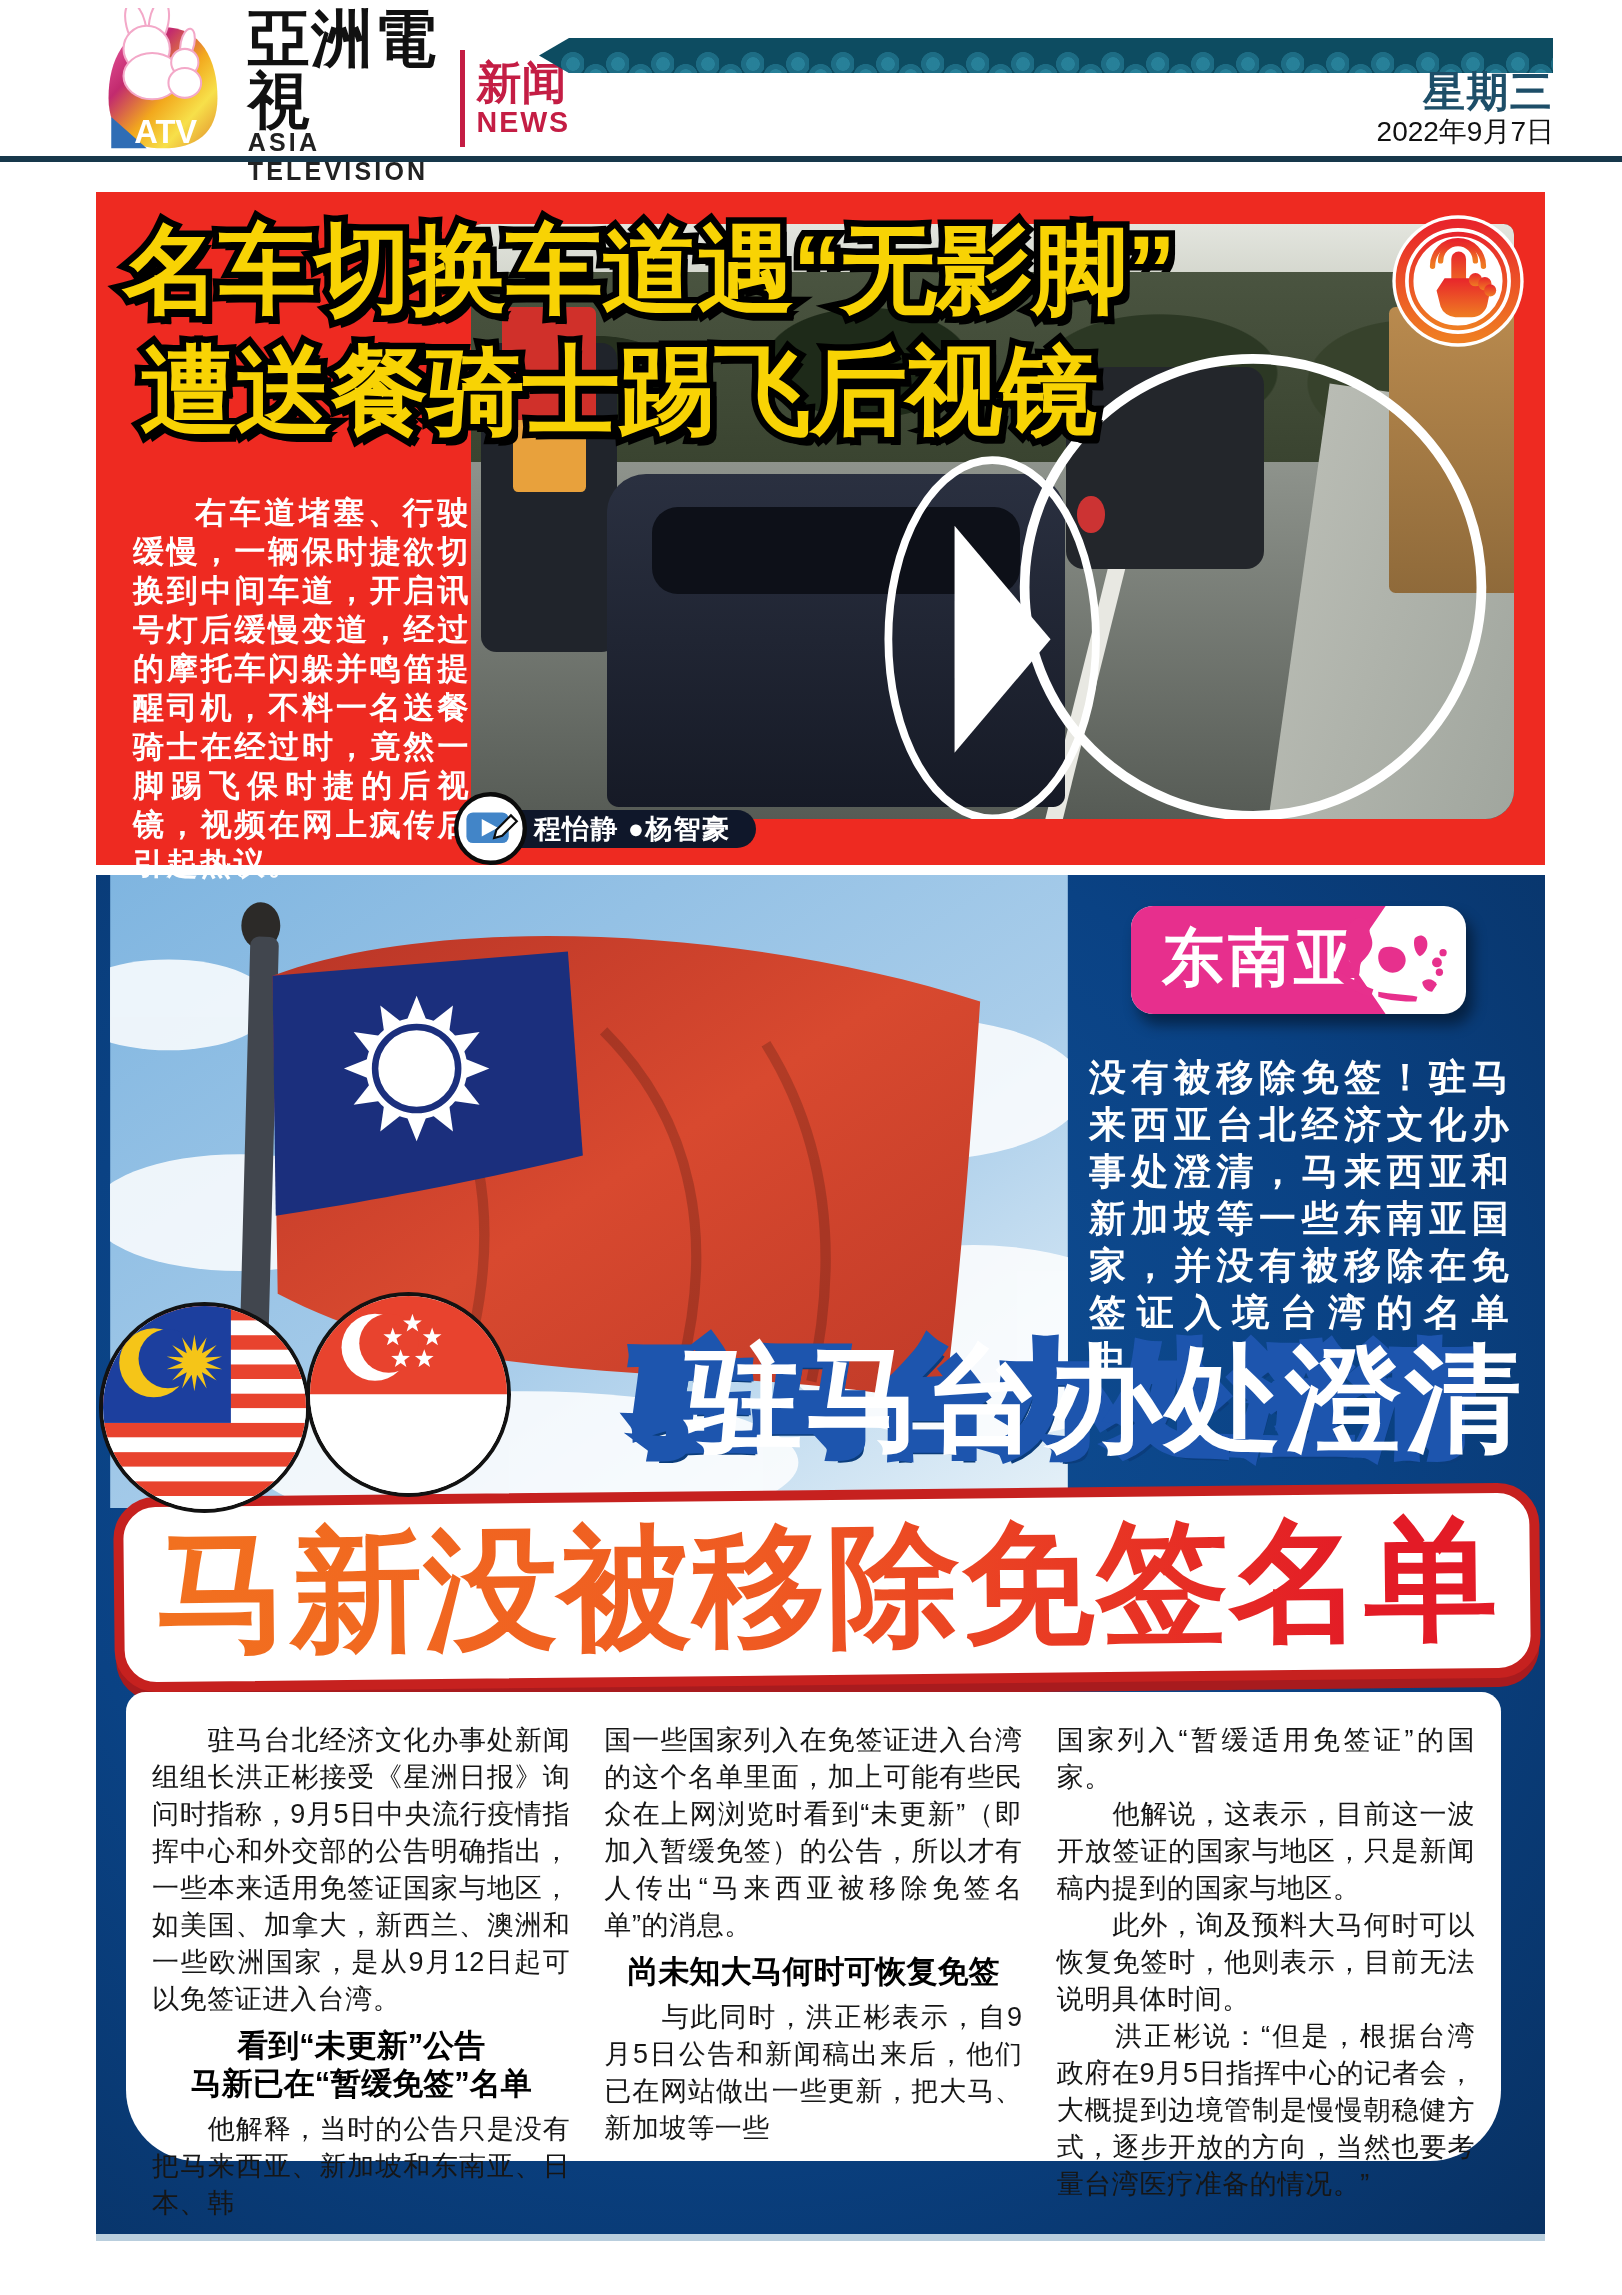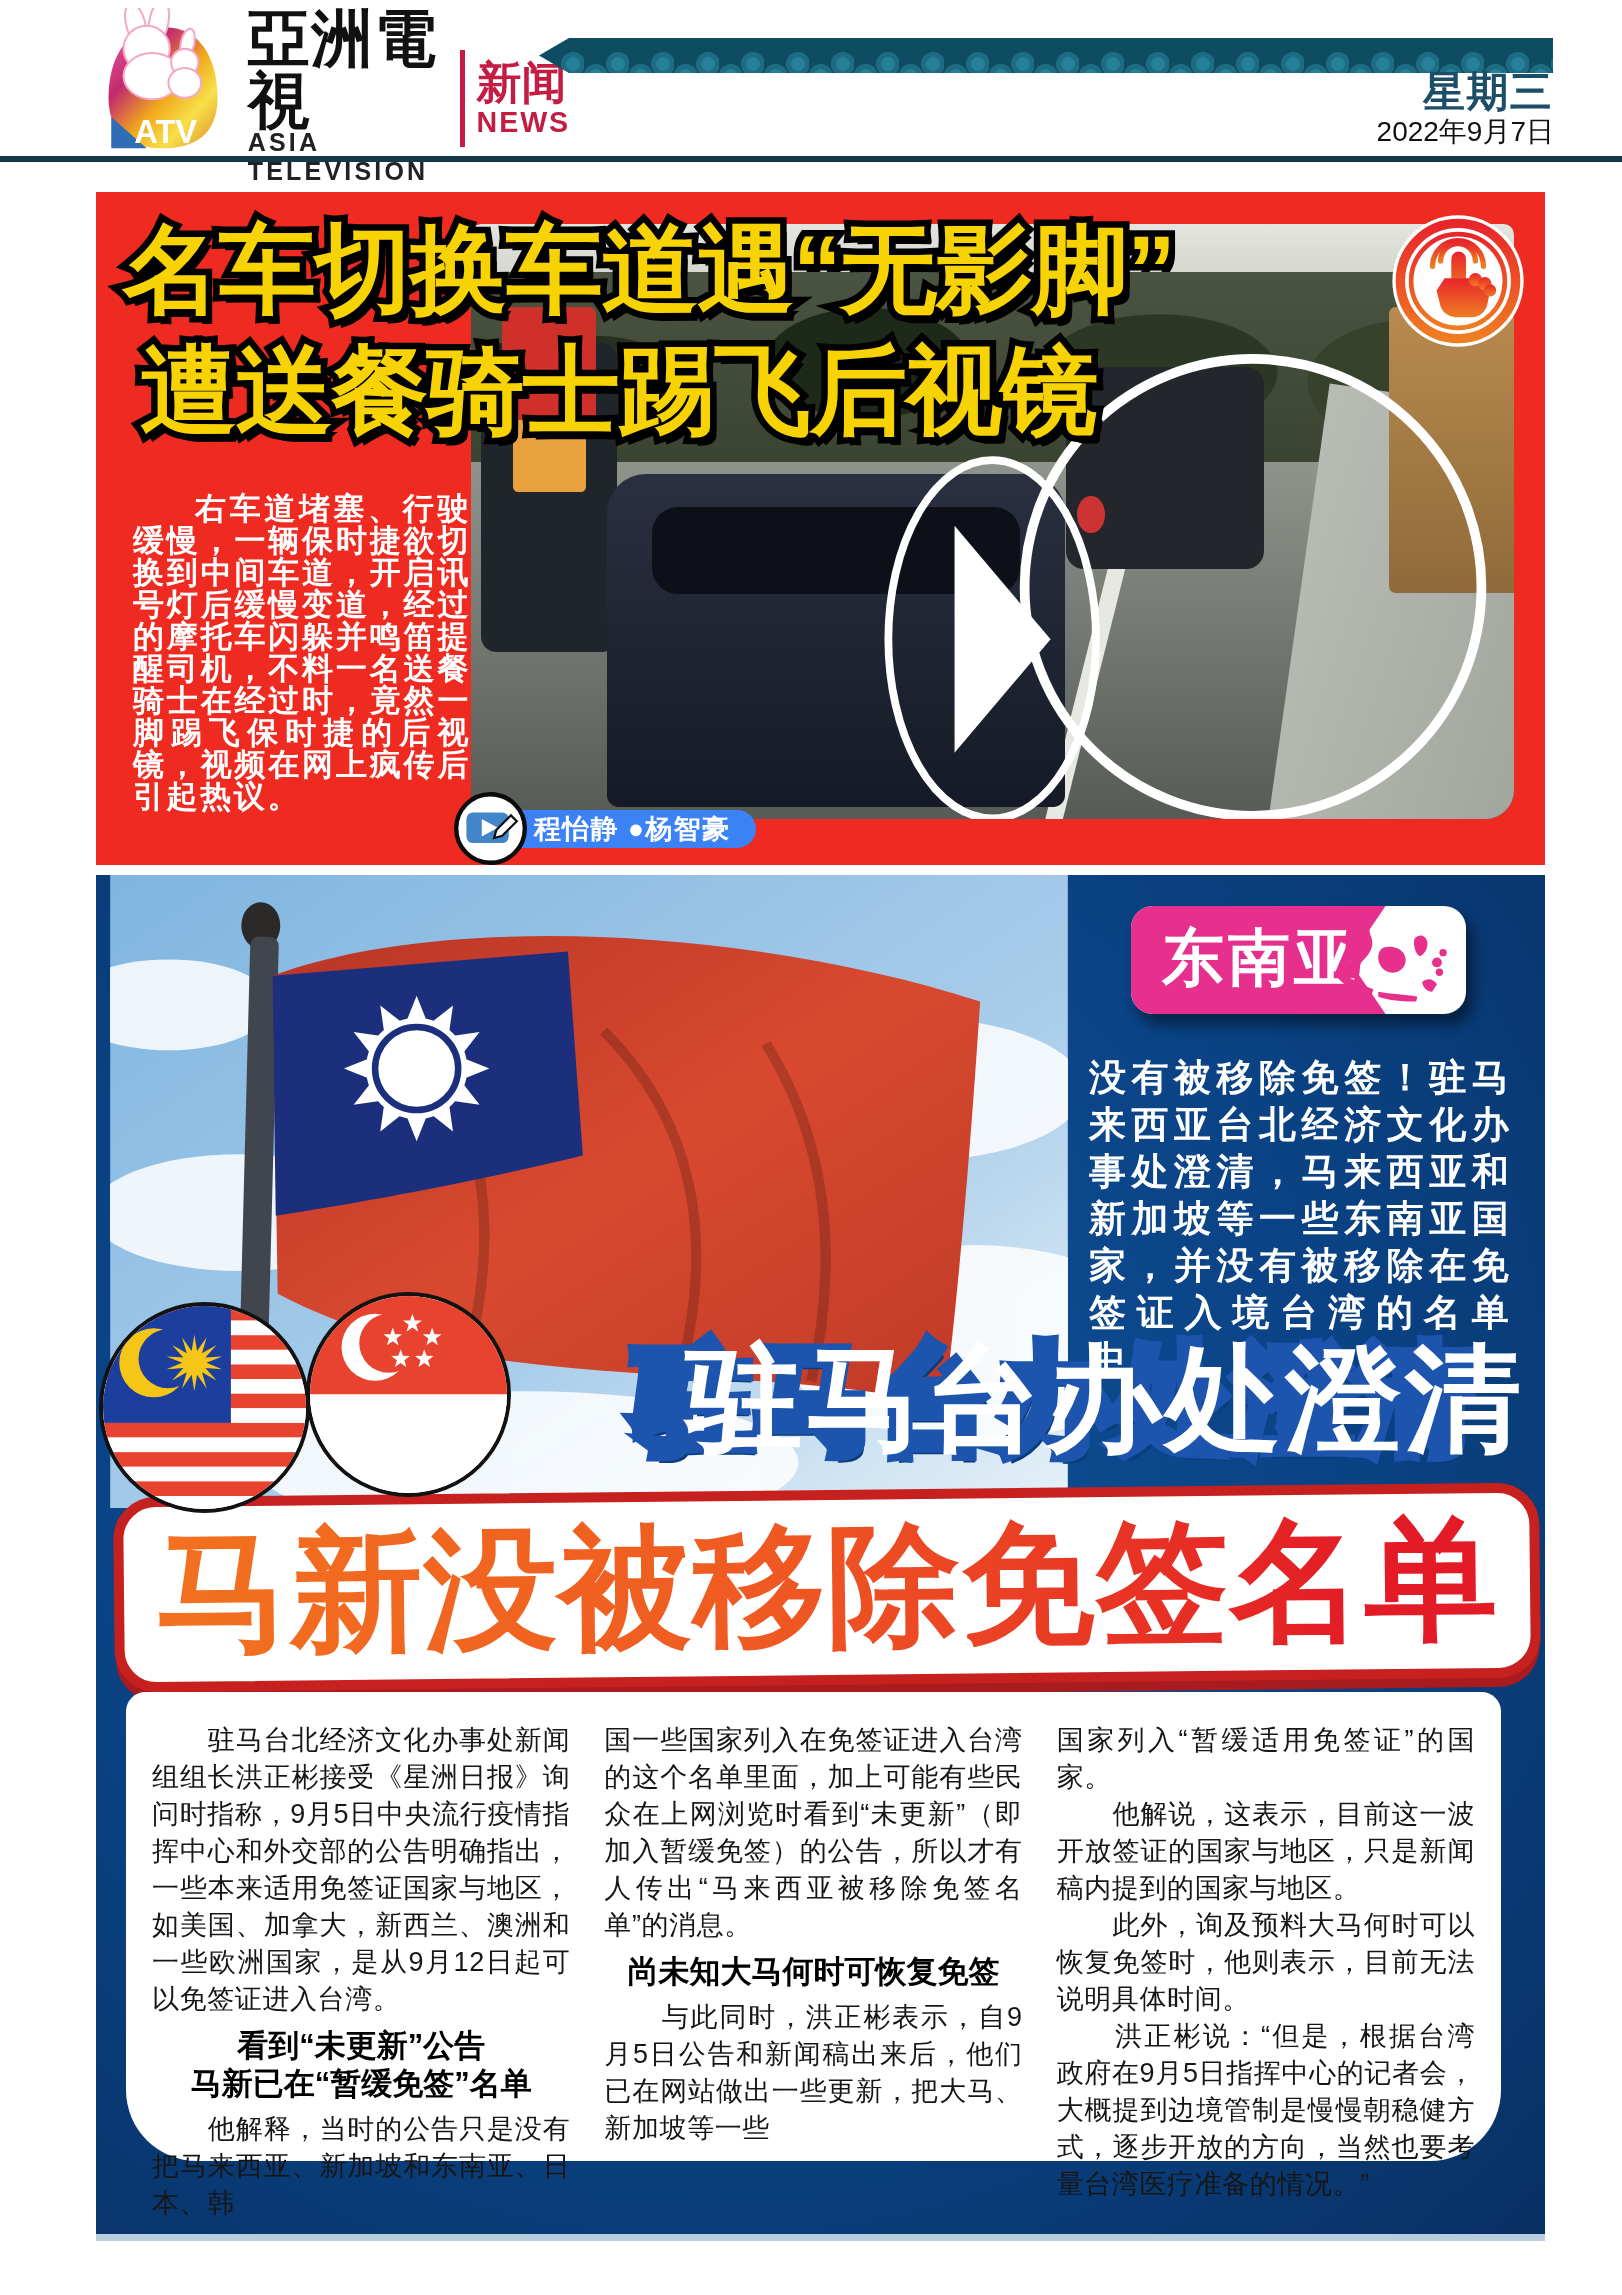--- a/index.html
+++ b/index.html
@@ -56,31 +56,31 @@
   .v-bag{position:absolute;left:3%;top:14%;width:9%;height:20%;background:#d0302a;border-radius:6.5px;}
   .v-box{position:absolute;left:4%;top:33%;width:7%;height:12%;background:#e8a13c;border-radius:5.2px;}
   .v-car2{position:absolute;left:57%;top:24%;width:19%;height:34%;background:#23262b;border-radius:18px;}
   .v-car2::after{content:"";position:absolute;left:6%;bottom:18%;width:14%;height:18%;background:#c33;border-radius:50%;box-shadow:350% 0 0 #c33;}
   .v-truck{position:absolute;left:88%;top:14%;width:14%;height:48%;background:linear-gradient(#b98a4e,#8f6a3a);border-radius:6.5px;}
   .v-overlay{position:absolute;left:0;top:0;width:100%;height:100%;}
 
   .tap-icon{position:absolute;left:1391px;top:214px;width:134px;height:134px;}
   .caption{position:absolute;left:454px;top:792px;display:flex;align-items:center;z-index:6;}
   .cap-icon{width:73px;height:73px;flex:0 0 auto;position:relative;z-index:2;}
-  .cap-pill{background:#3b82f6;border-radius:19.5px;height:38px;display:flex;align-items:center;
+  .cap-pill{background:#0f172a;border-radius:19.5px;height:38px;display:flex;align-items:center;
             padding:0 26px 0 49px;margin-left:-42px;color:#fff;font-size:27px;font-weight:700;letter-spacing:1.3px;}
 
   .headline{position:absolute;left:123px;top:209px;z-index:5;font-weight:900;letter-spacing:-1.3px;}
   .headline .line{font-size:97px;line-height:121px;white-space:nowrap;}
   .headline .line2{margin-left:17px;}
   .outlined{position:relative;display:block;}
   .outlined .stroke{position:absolute;left:0;top:0;-webkit-text-stroke:13px #000;color:#000;text-shadow:6.5px 7.8px 0 #000;}
   .outlined .fill{position:relative;color:#f8d304;}
 
-  .red-body{position:absolute;left:133px;top:462px;width:338px;z-index:4;color:#fff;font-size:31px;line-height:32px;
+  .red-body{position:absolute;left:133px;top:462px;width:338px;z-index:4;color:#fff;font-size:31px;line-height:39px;
             font-weight:700;letter-spacing:2.6px;text-align:justify;text-indent:2em;}
 
   
   .blue-card{position:absolute;left:96px;top:875px;width:1449px;height:1359px;
              background:radial-gradient(ellipse at 42% 40%, #11529a 0%, #0a4284 55%, #083163 100%);}
   .blue-card-edge{position:absolute;left:96px;top:2234px;width:1449px;height:6.5px;background:#b9cedd;}
   .photo{position:absolute;left:110px;top:875px;width:958px;height:633px;overflow:hidden;}
   .badge{position:absolute;left:1131px;top:906px;width:335px;height:108px;background:#fff;border-radius:22px;
          box-shadow:6.5px 10.4px 14.3px rgba(0,0,0,.45);}
   .badge-pink{position:absolute;left:0;top:0;width:100%;height:100%;border-radius:22px;background:#e72f8d;

